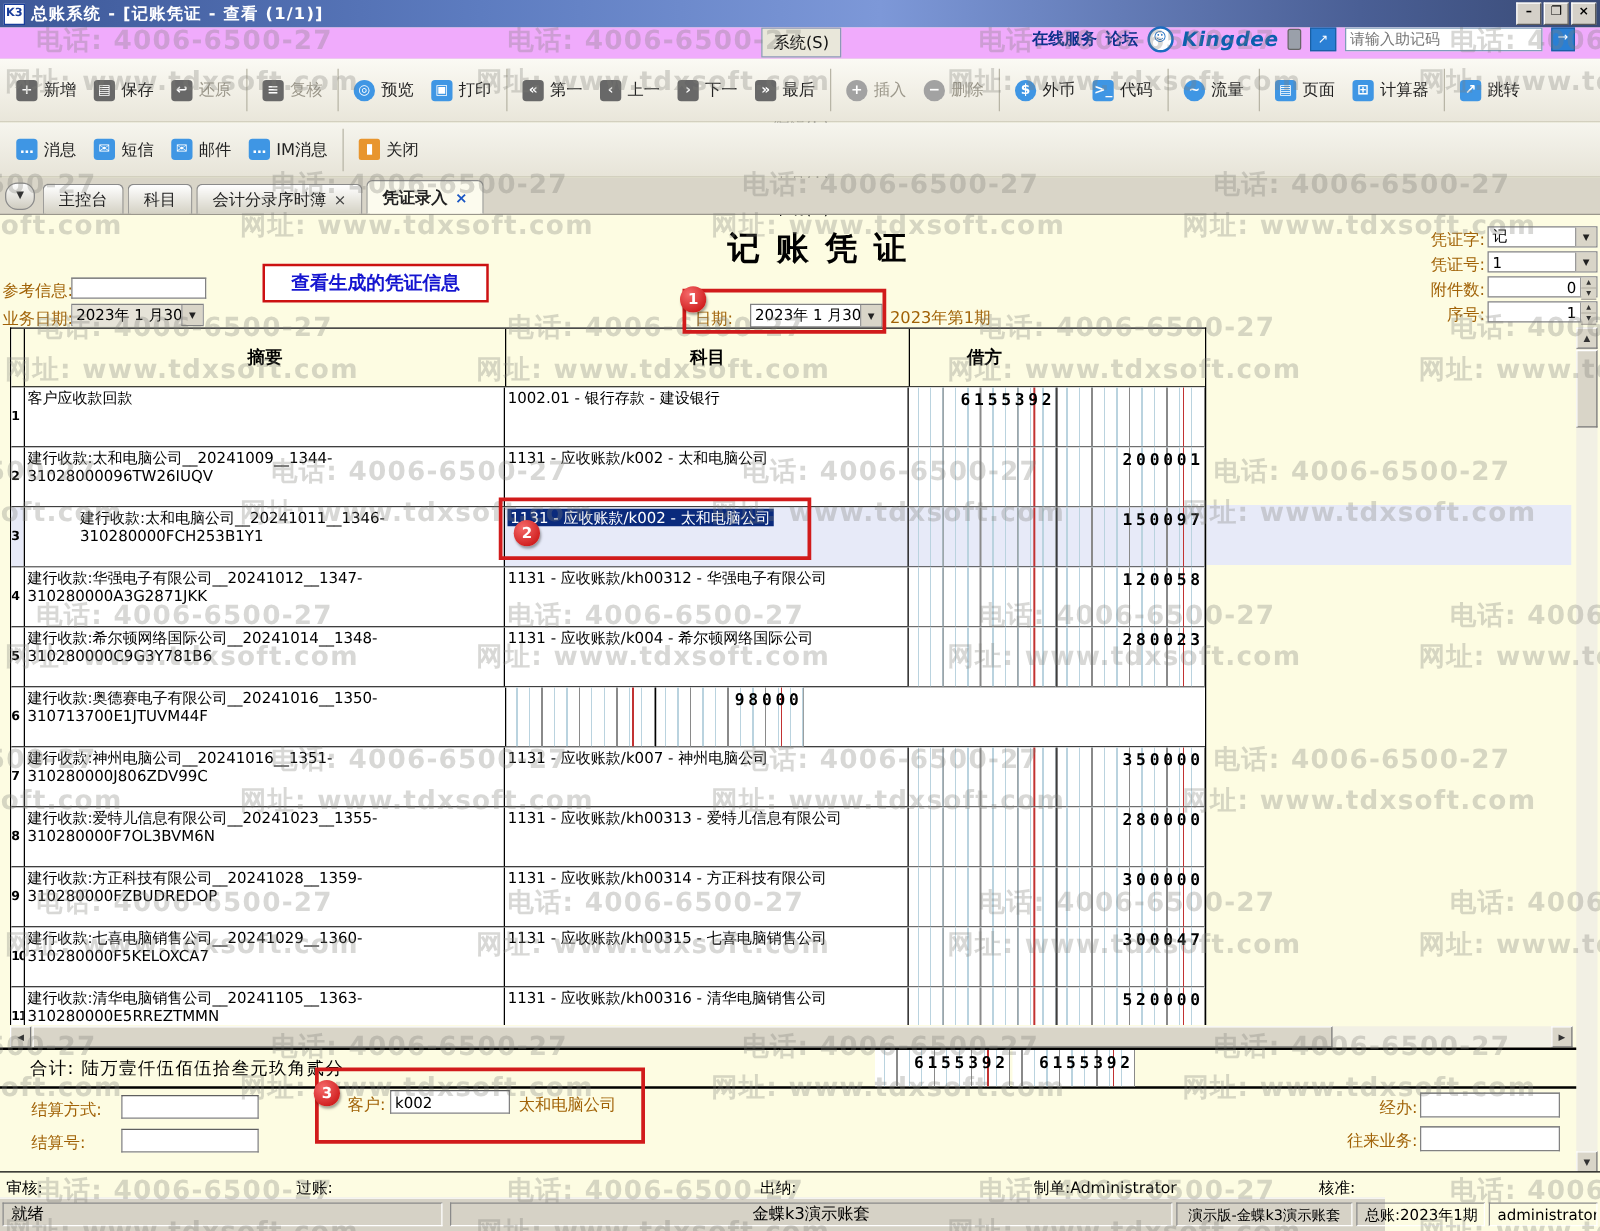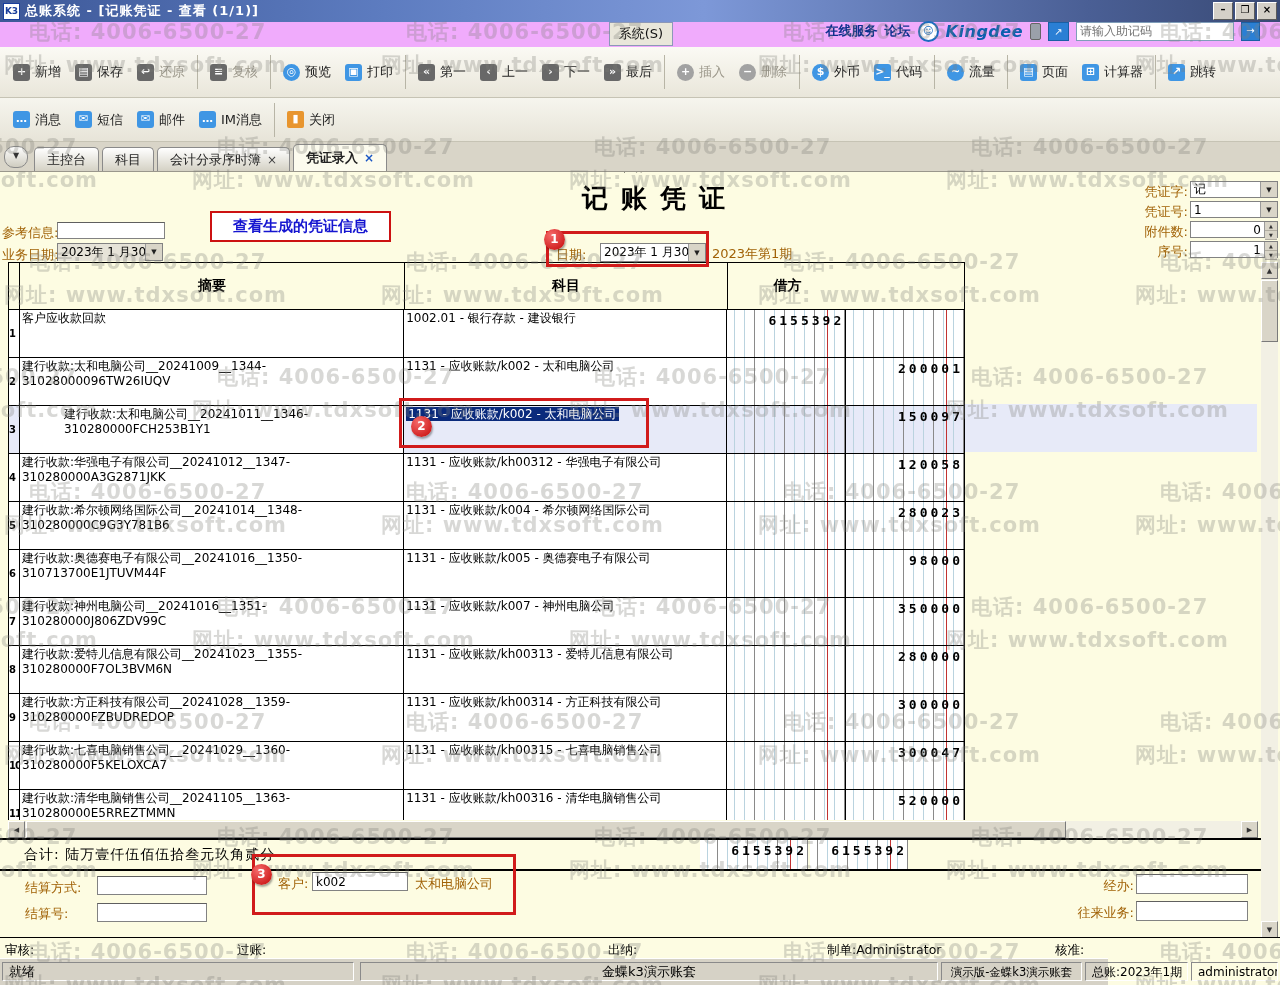--- a/index.html
+++ b/index.html
@@ -393,21 +393,20 @@
           <div class="w-sum c-sum">建行收款:希尔顿网络国际公司__20241014__1348-310280000C9G3Y781B6</div>
           <div class="w-acc c-acc">1131 - 应收账款/k004 - 希尔顿网络国际公司</div>
           <div class="w-deb amt"></div>
           <div class="w-cre amt">
             <span class="amt-val">280023</span>
           </div>
         </div>
         <div class="vrow">
           <div class="w-num c-num">6</div>
           <div class="w-sum c-sum">建行收款:奥德赛电子有限公司__20241016__1350-310713700E1JTUVM44F</div>
-          <div class="w-acc c-acc">1131 - 应收账款/k005 - 奥德赛电子有限公司</div>
           <div class="w-deb amt"></div>
           <div class="w-cre amt">
             <span class="amt-val">98000</span>
           </div>
         </div>
         <div class="vrow">
           <div class="w-num c-num">7</div>
           <div class="w-sum c-sum">建行收款:神州电脑公司__20241016__1351-310280000J806ZDV99C</div>
           <div class="w-acc c-acc">1131 - 应收账款/k007 - 神州电脑公司</div>
           <div class="w-deb amt"></div>

